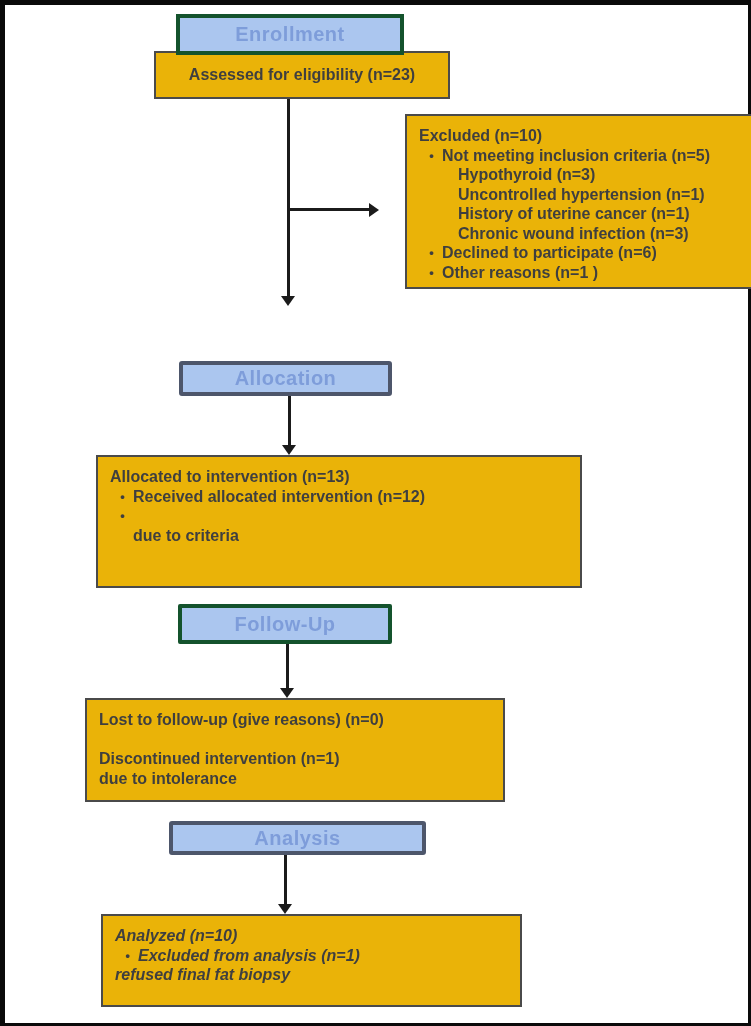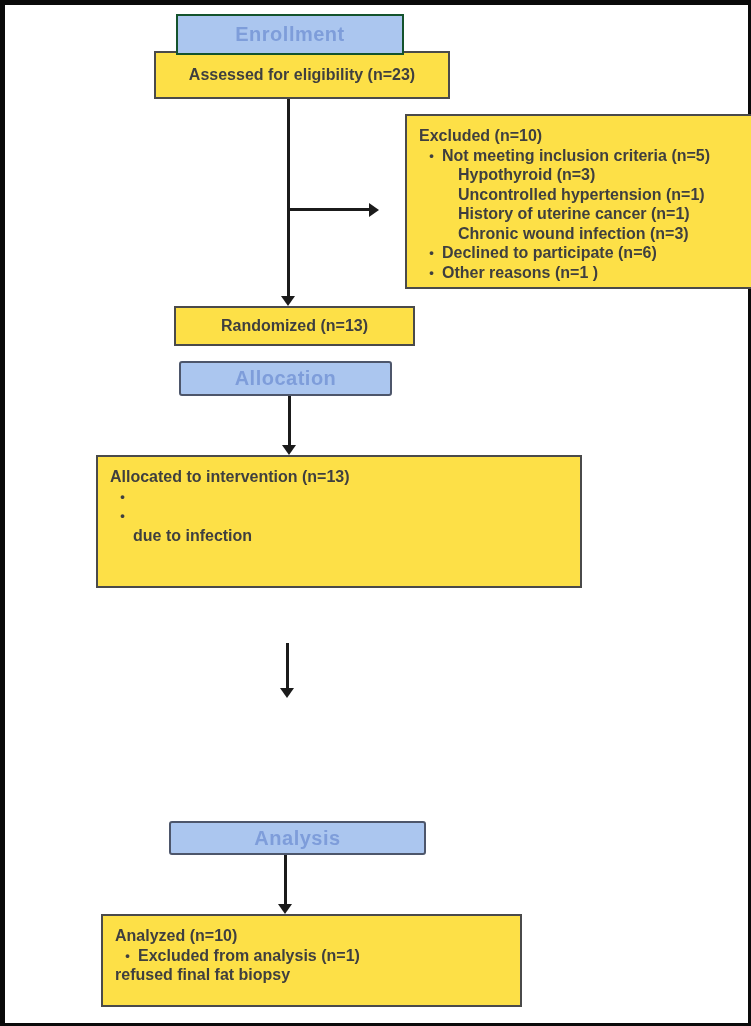--- a/index.html
+++ b/index.html
@@ -12,32 +12,32 @@
   .frame {
     position: absolute; left: 0; top: 0;
     width: 751px; height: 1026px;
     border-style: solid; border-color: #0a0a0a;
     border-width: 5px 3px 3px 5px;
     background: #ffffff;
   }
   .stage {
     position: absolute;
     background: #abc6ef;
-    border: 2px solid #14532d;
+    border: 4px solid #14532d;
     color: #7e9dda;
     font-weight: bold;
     font-size: 20px;
     letter-spacing: 0.5px;
     display: flex; align-items: center; justify-content: center;
     z-index: 3;
   }
   .stage.rounded { border-radius: 3px; border-color: #4d566b; }
   .whitebox {
     position: absolute;
-    background: #fde047;
+    background: #eab308;
     border: 2px solid #4a4a4a;
     color: #3f3f3f;
     font-weight: bold;
     font-size: 16px;
     z-index: 2;
   }
   .centered { display: flex; align-items: center; justify-content: center; }
   .content { padding: 10px 10px 6px 12px; line-height: 19.5px; }
   .row { display: flex; align-items: flex-start; }
   .bullet-cell {
@@ -66,21 +66,21 @@
   
   #hdr-enrollment { left: 171px; top: 9px;   width: 228px; height: 41px; }
   #box-assessed   { left: 149px; top: 46px;  width: 296px; height: 48px; }
   #box-excluded   { left: 377px; top: 109px; width: 358px; height: 175px; margin-left: 23px; }
   #box-randomized { left: 169px; top: 301px; width: 241px; height: 40px; }
   #hdr-allocation { left: 174px; top: 356px; width: 213px; height: 35px; }
   #box-allocated  { left: 91px;  top: 450px; width: 486px; height: 133px; }
   #hdr-followup   { left: 173px; top: 599px; width: 214px; height: 40px; border-radius: 2px; }
   #box-lost       { left: 80px;  top: 693px; width: 420px; height: 104px; }
   #hdr-analysis   { left: 164px; top: 816px; width: 257px; height: 34px; }
-  #box-analyzed   { left: 96px;  top: 909px; width: 421px; height: 93px; }
+  #box-analyzed   { left: 96px;  top: 909px; width: 421px; height: 93px; font-style: italic; }
 
   #arr-v1      { left: 282px; top: 94px;  height: 199px; }
   #arr-v1-head { left: 276px; top: 291px; }
   #arr-h1      { left: 283px; top: 203px; width: 83px; }
   #arr-h1-head { left: 364px; top: 198px; }
   #arr-v2      { left: 283px; top: 390px; height: 51px; }
   #arr-v2-head { left: 277px; top: 440px; }
   #arr-v3      { left: 281px; top: 638px; height: 46px; }
   #arr-v3-head { left: 275px; top: 683px; }
   #arr-v4      { left: 279px; top: 849px; height: 51px; }
@@ -128,50 +128,63 @@
         <span class="bullet-cell">•</span>
         <span>Declined to participate (n=6)</span>
       </div>
       <div class="row">
         <span class="bullet-cell">•</span>
         <span>Other reasons (n=1 )</span>
       </div>
     </div>
   </div>
 
-  <div class="whitebox centered" id="box-randomized">
-    <span>Randomized (n=13)</span>
-  </div>
 
   <div class="stage rounded" id="hdr-allocation">Allocation</div>
 
   <div class="vline" id="arr-v2"></div>
   <div class="head-down" id="arr-v2-head"></div>
 
   <div class="whitebox" id="box-allocated">
     <div class="content">
       <div class="row">
         <span>Allocated to intervention (n=13)</span>
       </div>
       <div class="row">
         <span class="bullet-cell">•</span>
+        <span>Received allocated intervention (n=12)</span>
       </div>
       <div class="row">
         <span class="bullet-cell">•</span>
       </div>
       <div class="row indent-hang">
-        <span>due to infection</span>
-      </div>
-    </div>
-  </div>
-
+        <span>due to criteria</span>
+      </div>
+    </div>
+  </div>
+
+  <div class="stage" id="hdr-followup">Follow-Up</div>
 
   <div class="vline" id="arr-v3"></div>
   <div class="head-down" id="arr-v3-head"></div>
 
+  <div class="whitebox" id="box-lost">
+    <div class="content">
+      <div class="row">
+        <span>Lost to follow-up (give reasons) (n=0)</span>
+      </div>
+      <div class="blank-line"></div>
+      <div class="row">
+        <span>Discontinued intervention (n=1)</span>
+      </div>
+      <div class="row">
+        <span>due to intolerance</span>
+      </div>
+    </div>
+  </div>
 
   <div class="stage rounded" id="hdr-analysis">Analysis</div>
 
   <div class="vline" id="arr-v4"></div>
   <div class="head-down" id="arr-v4-head"></div>
 
   <div class="whitebox" id="box-analyzed">
     <div class="content">
       <div class="row">
         <span>Analyzed (n=10)</span>

